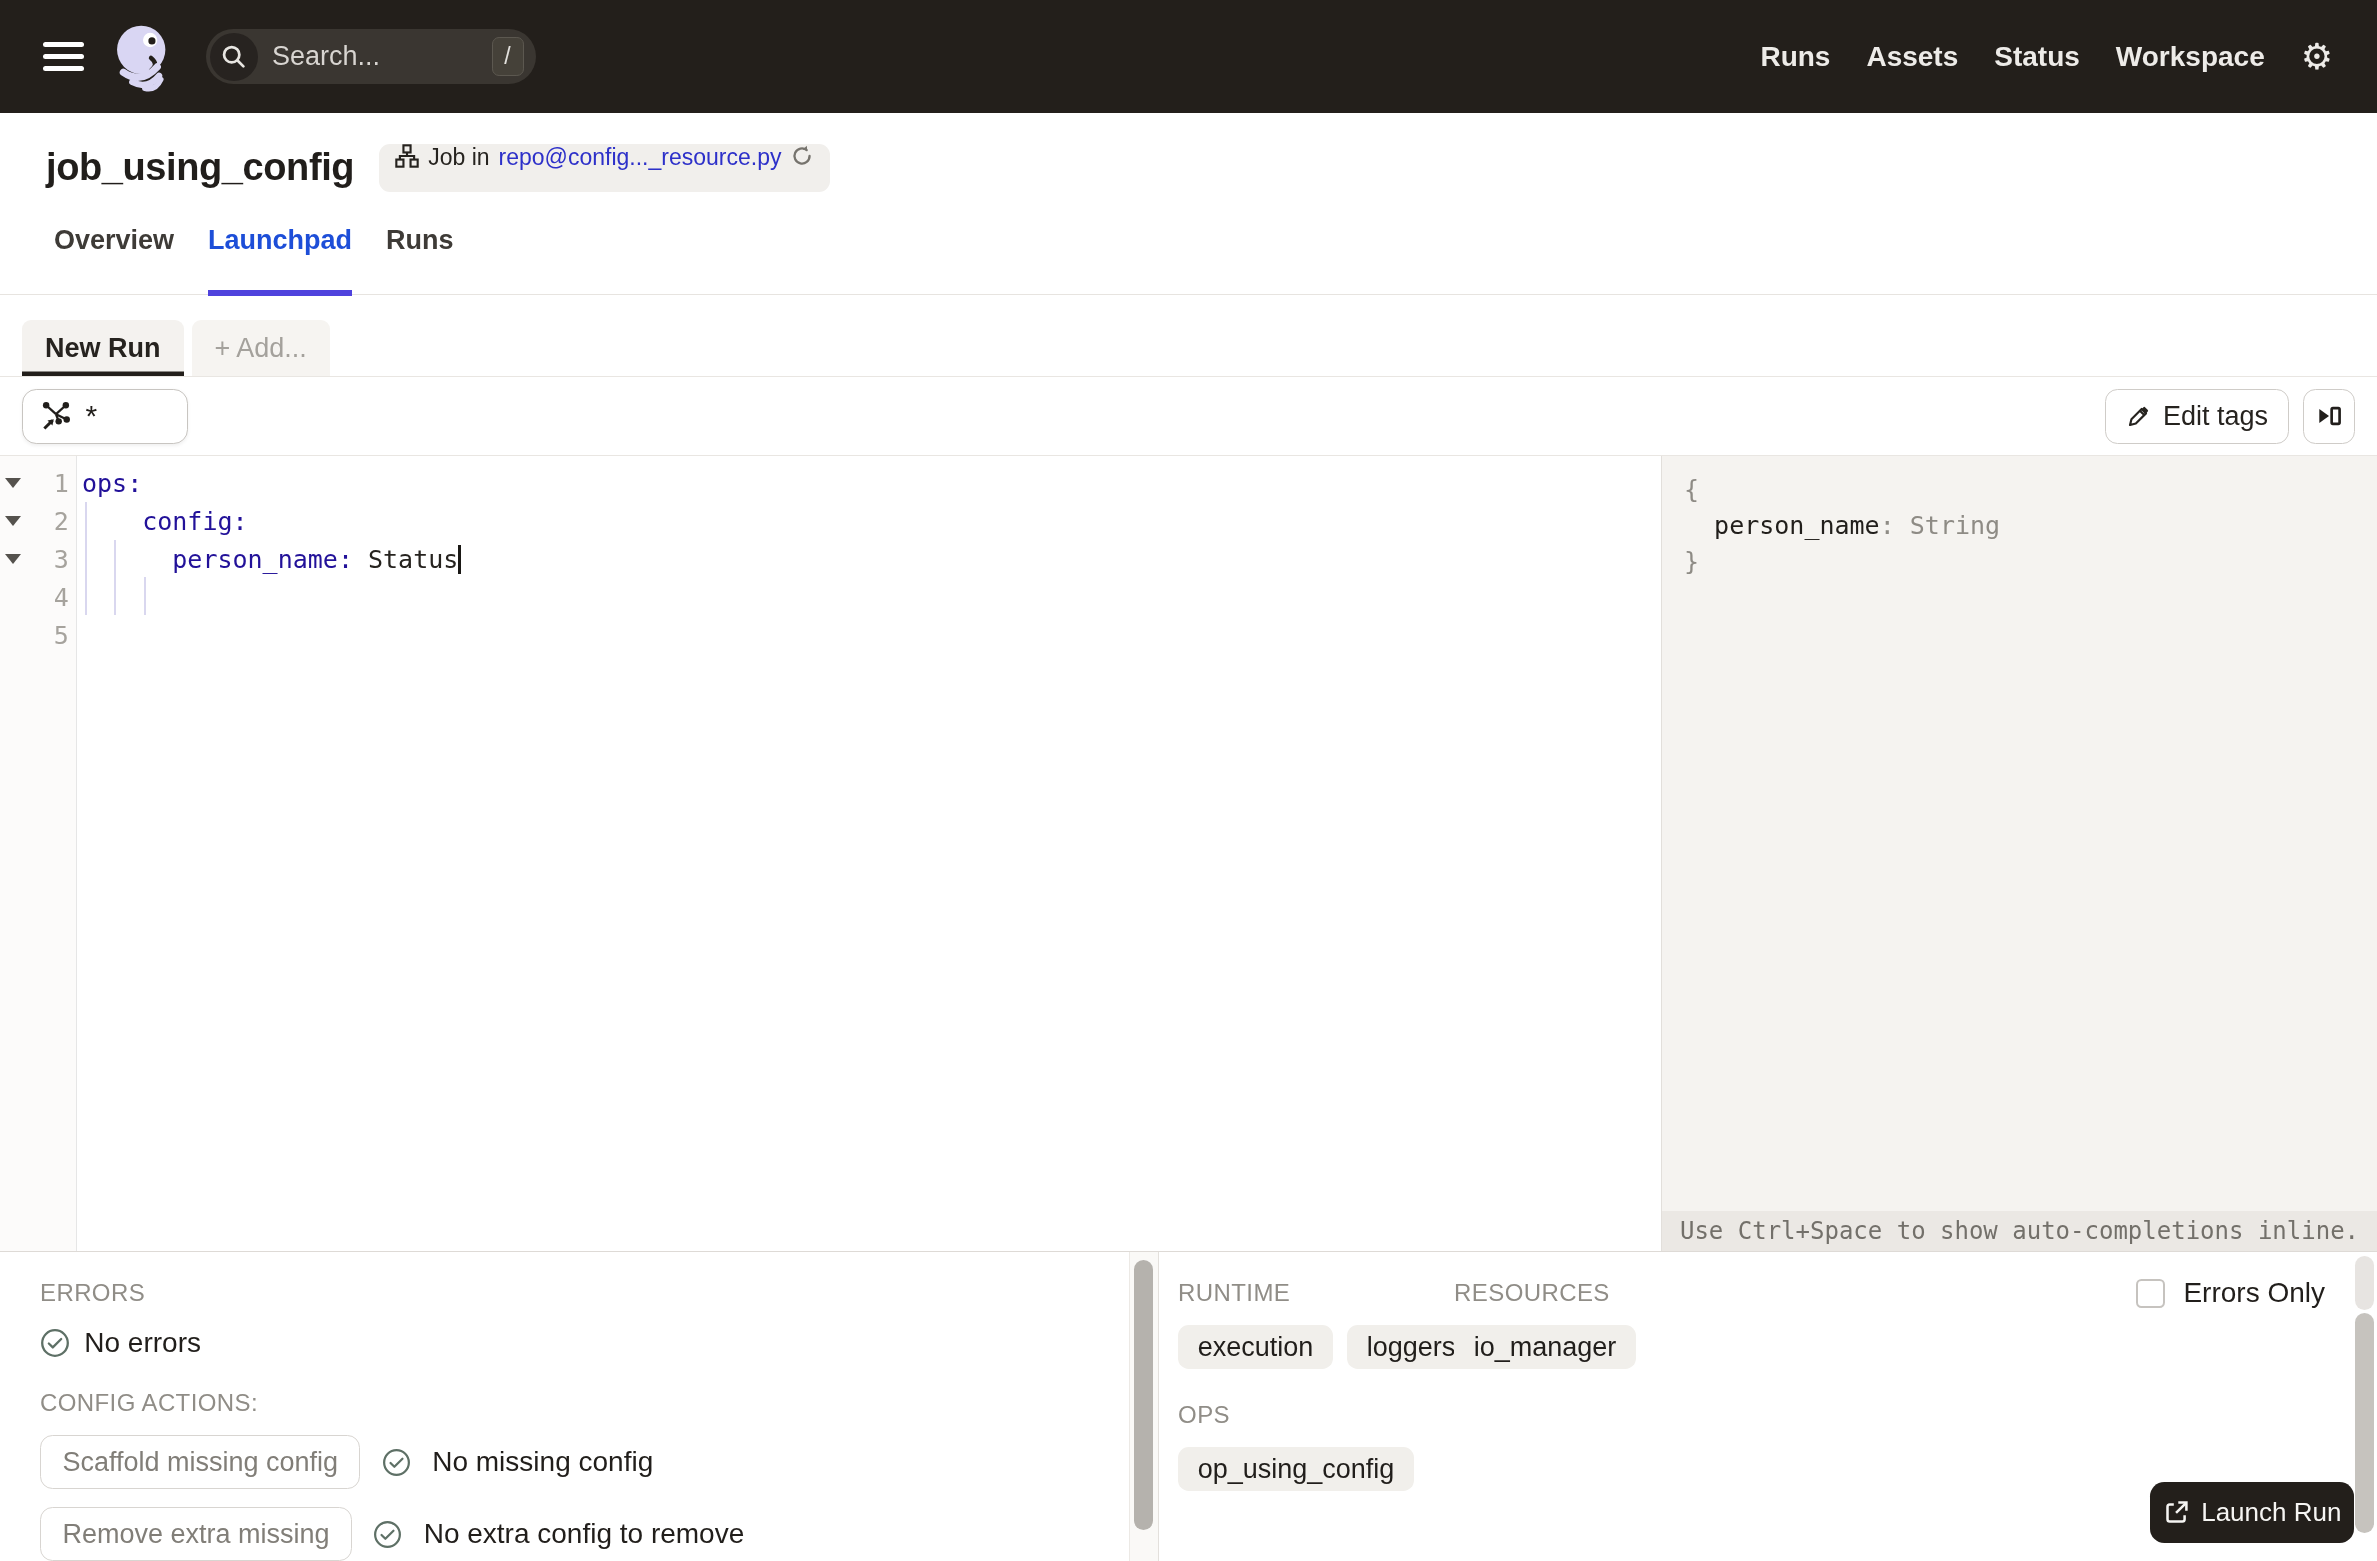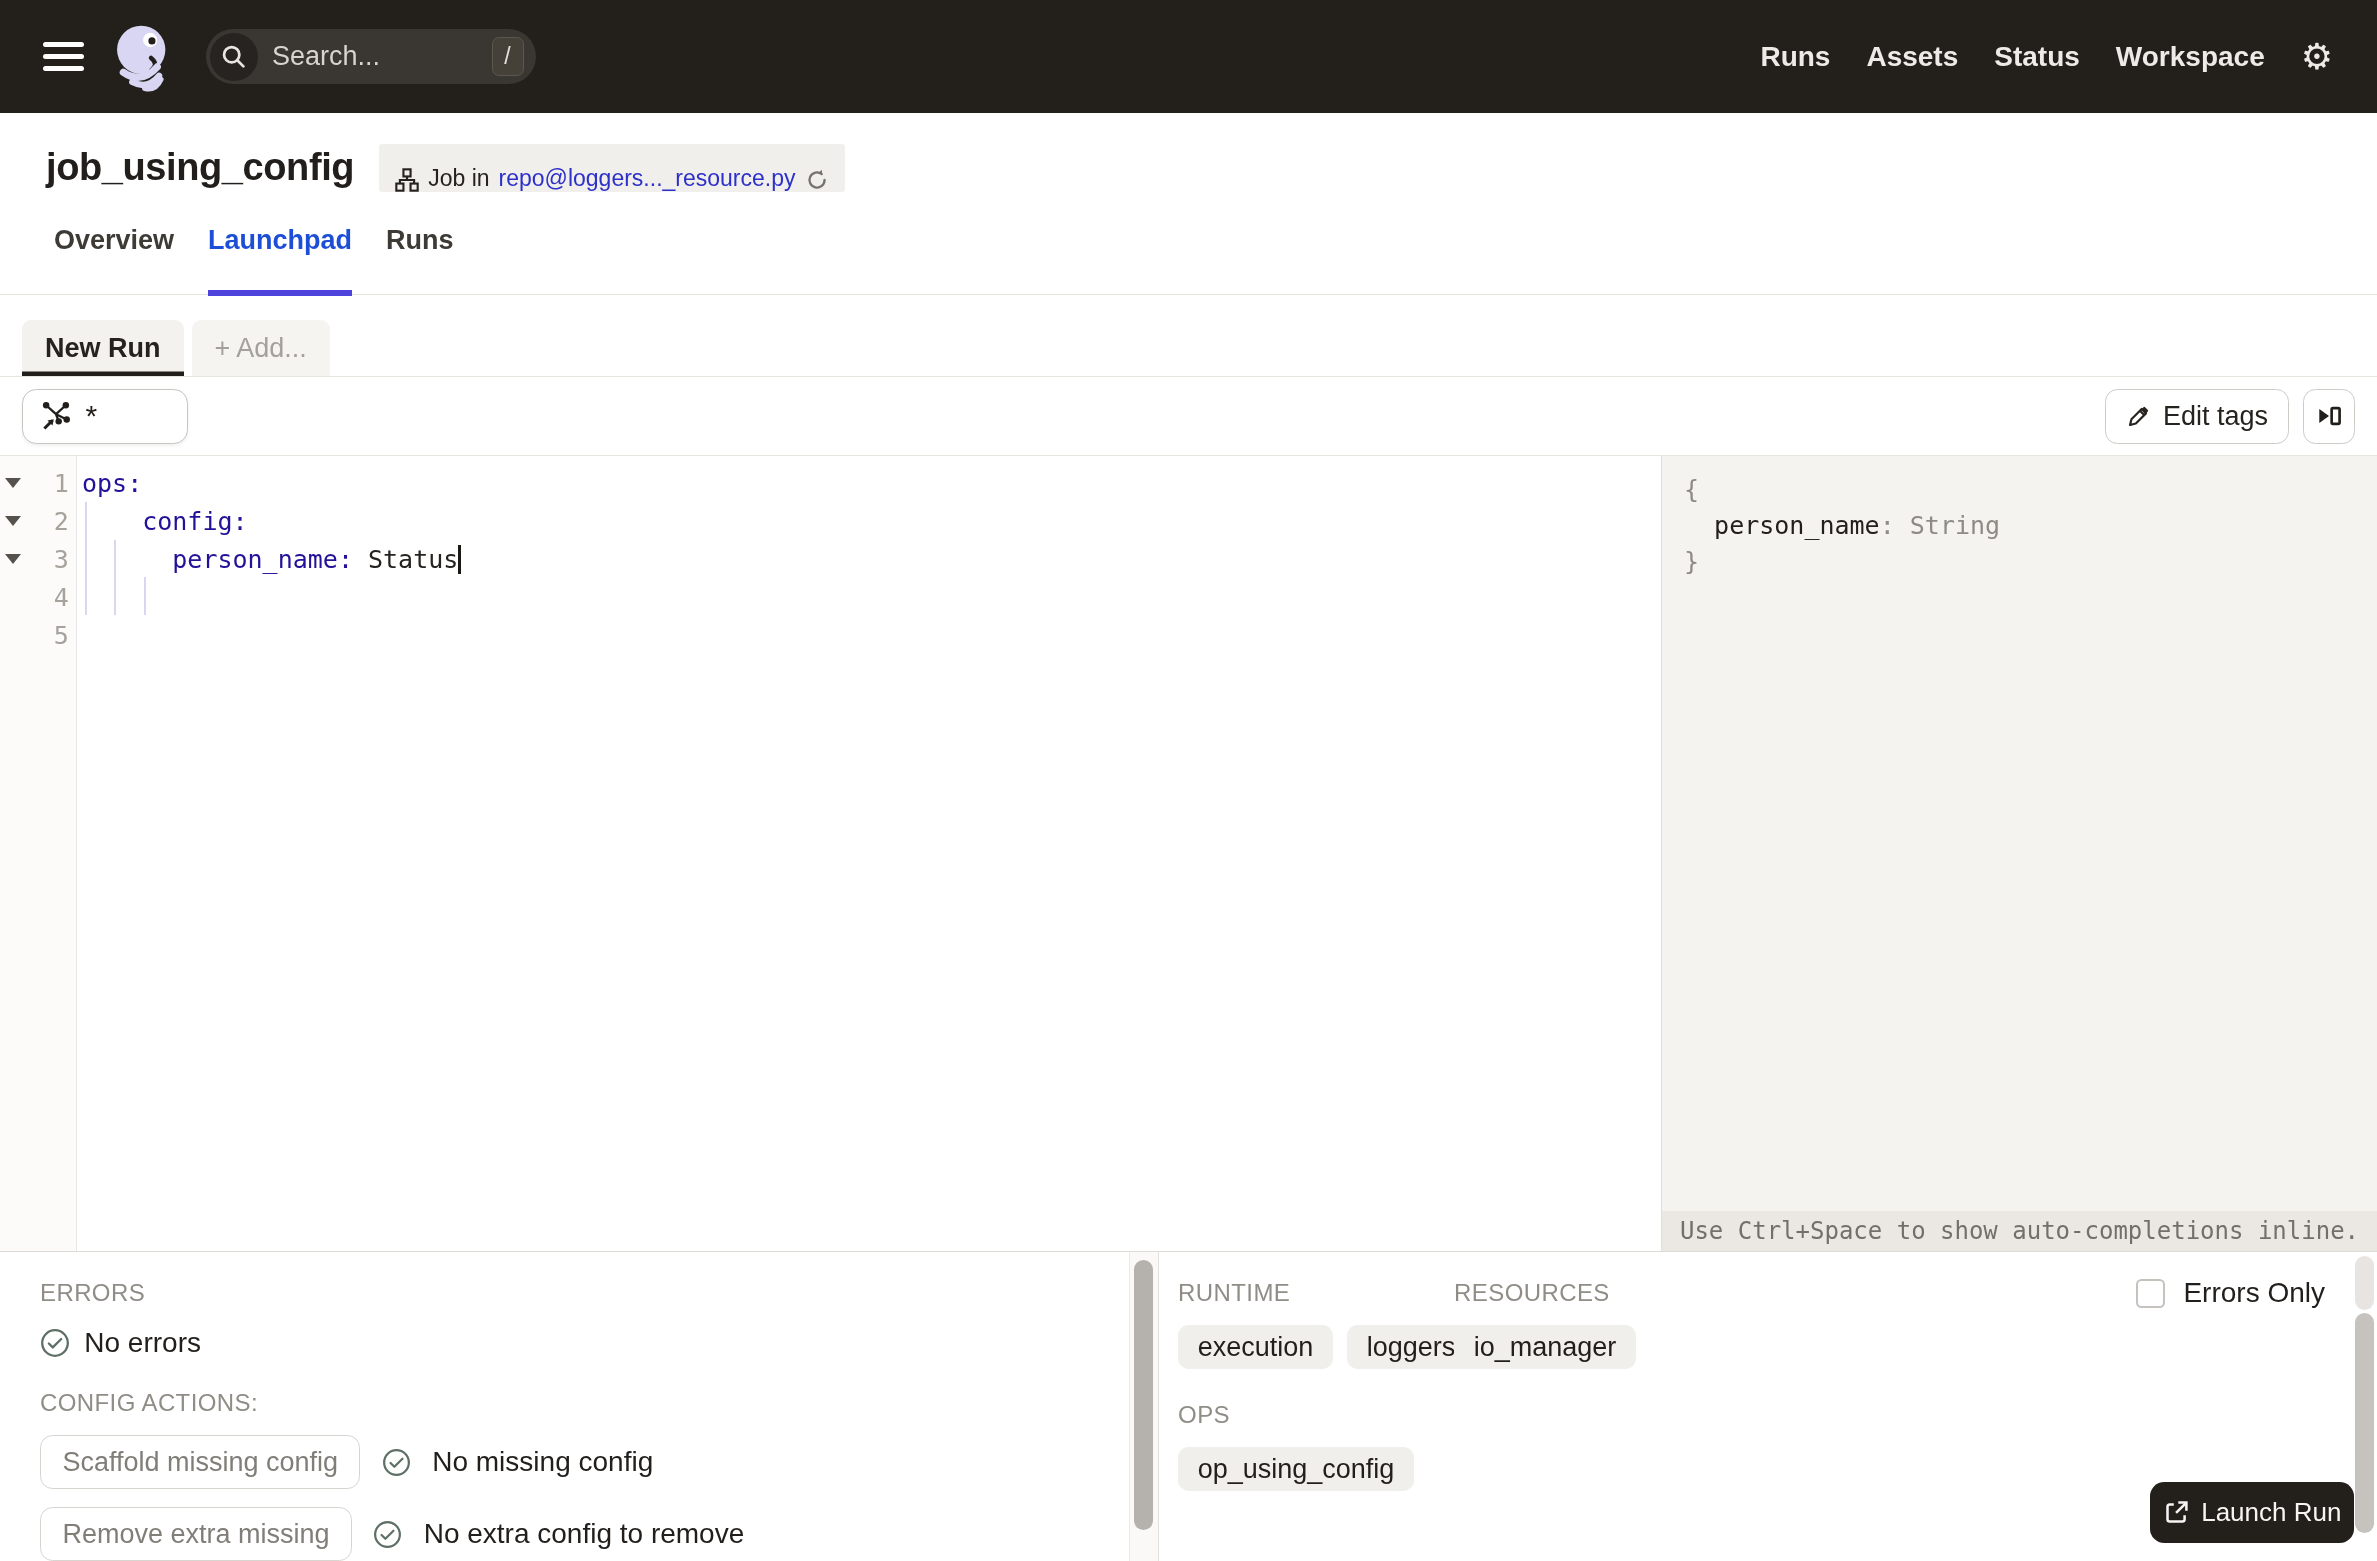--- a/index.html
+++ b/index.html
@@ -18,21 +18,21 @@
   .search-text { margin-left:14.3px; font-size:27px; color:#D8D5D1; flex:1; }
   .slash-chip { width:32px; height:39px; border-radius:7.1px; background:#454139; border:0.9px solid #5C5850;
                 color:#E3E1DD; font-size:23px; display:flex; align-items:center; justify-content:center; }
   .nav-right { margin-left:auto; display:flex; align-items:center; gap:36px; }
   .nav-link { color:#EDEBE8; font-size:28px; font-weight:600; cursor:pointer; }
   .gear { font-size:36px; color:#EDEBE8; line-height:1; cursor:pointer; }
 
   
   .header-row { margin:27px 0 0 46px; display:flex; align-items:center; gap:25px; height:55px; }
   .page-title { font-size:38px; font-weight:700; letter-spacing:-0.4px; color:#211E1B; }
-  .job-badge { height:48px; border-radius:3px; background:#F1EFEC; display:flex; align-items:flex-end; gap:9px;
+  .job-badge { height:48px; border-radius:11px; background:#F1EFEC; display:flex; align-items:flex-start; gap:9px;
                padding:0 16px; font-size:23px; color:#26231F; }
   .job-badge a { color:#2D30C9; text-decoration:none; cursor:pointer; }
 
   
   .tabs { margin-top:30px; padding-left:54px; border-bottom:1.8px solid #E7E4E0; display:flex; gap:34px; }
   .tab { font-size:27px; font-weight:600; color:#3E3B37; padding-bottom:38px; cursor:pointer; position:relative; }
   .tab.active { color:#1d4ed8; }
   .tab.active::after { content:""; position:absolute; left:0; right:0; bottom:-1.8px; height:6.3px; background:#4F43DD; }
 
   
@@ -152,21 +152,21 @@
   <div class="job-badge">
     <span>
       <svg width="24" height="24" viewBox="0 0 27 27">
         <rect x="9.5" y="1.5" width="8" height="8" stroke="#26231F" stroke-width="2.4" fill="none"></rect>
         <rect x="1.5" y="17.5" width="8" height="8" stroke="#26231F" stroke-width="2.4" fill="none"></rect>
         <rect x="17.5" y="17.5" width="8" height="8" stroke="#26231F" stroke-width="2.4" fill="none"></rect>
         <path d="M13.5 9.5 v4 M5.5 17.5 v-4 h16 v4" stroke="#26231F" stroke-width="2.4" fill="none"></path>
       </svg>
     </span>
     <span>Job in</span>
-    <a>repo@loggers..._resource.py</a>
+    <a>repo@config..._resource.py</a>
     <span>
       <svg width="24" height="24" viewBox="0 0 27 27">
         <path d="M22 13.5 a 8.5 8.5 0 1 1 -3.2 -6.6" stroke="#76736D" stroke-width="2.6" fill="none" stroke-linecap="round"></path>
         <path d="M19 2 l0.3 5.4 -5.2 -1" fill="#76736D"></path>
       </svg>
     </span>
   </div>
 </div>
 
 <div class="tabs">

